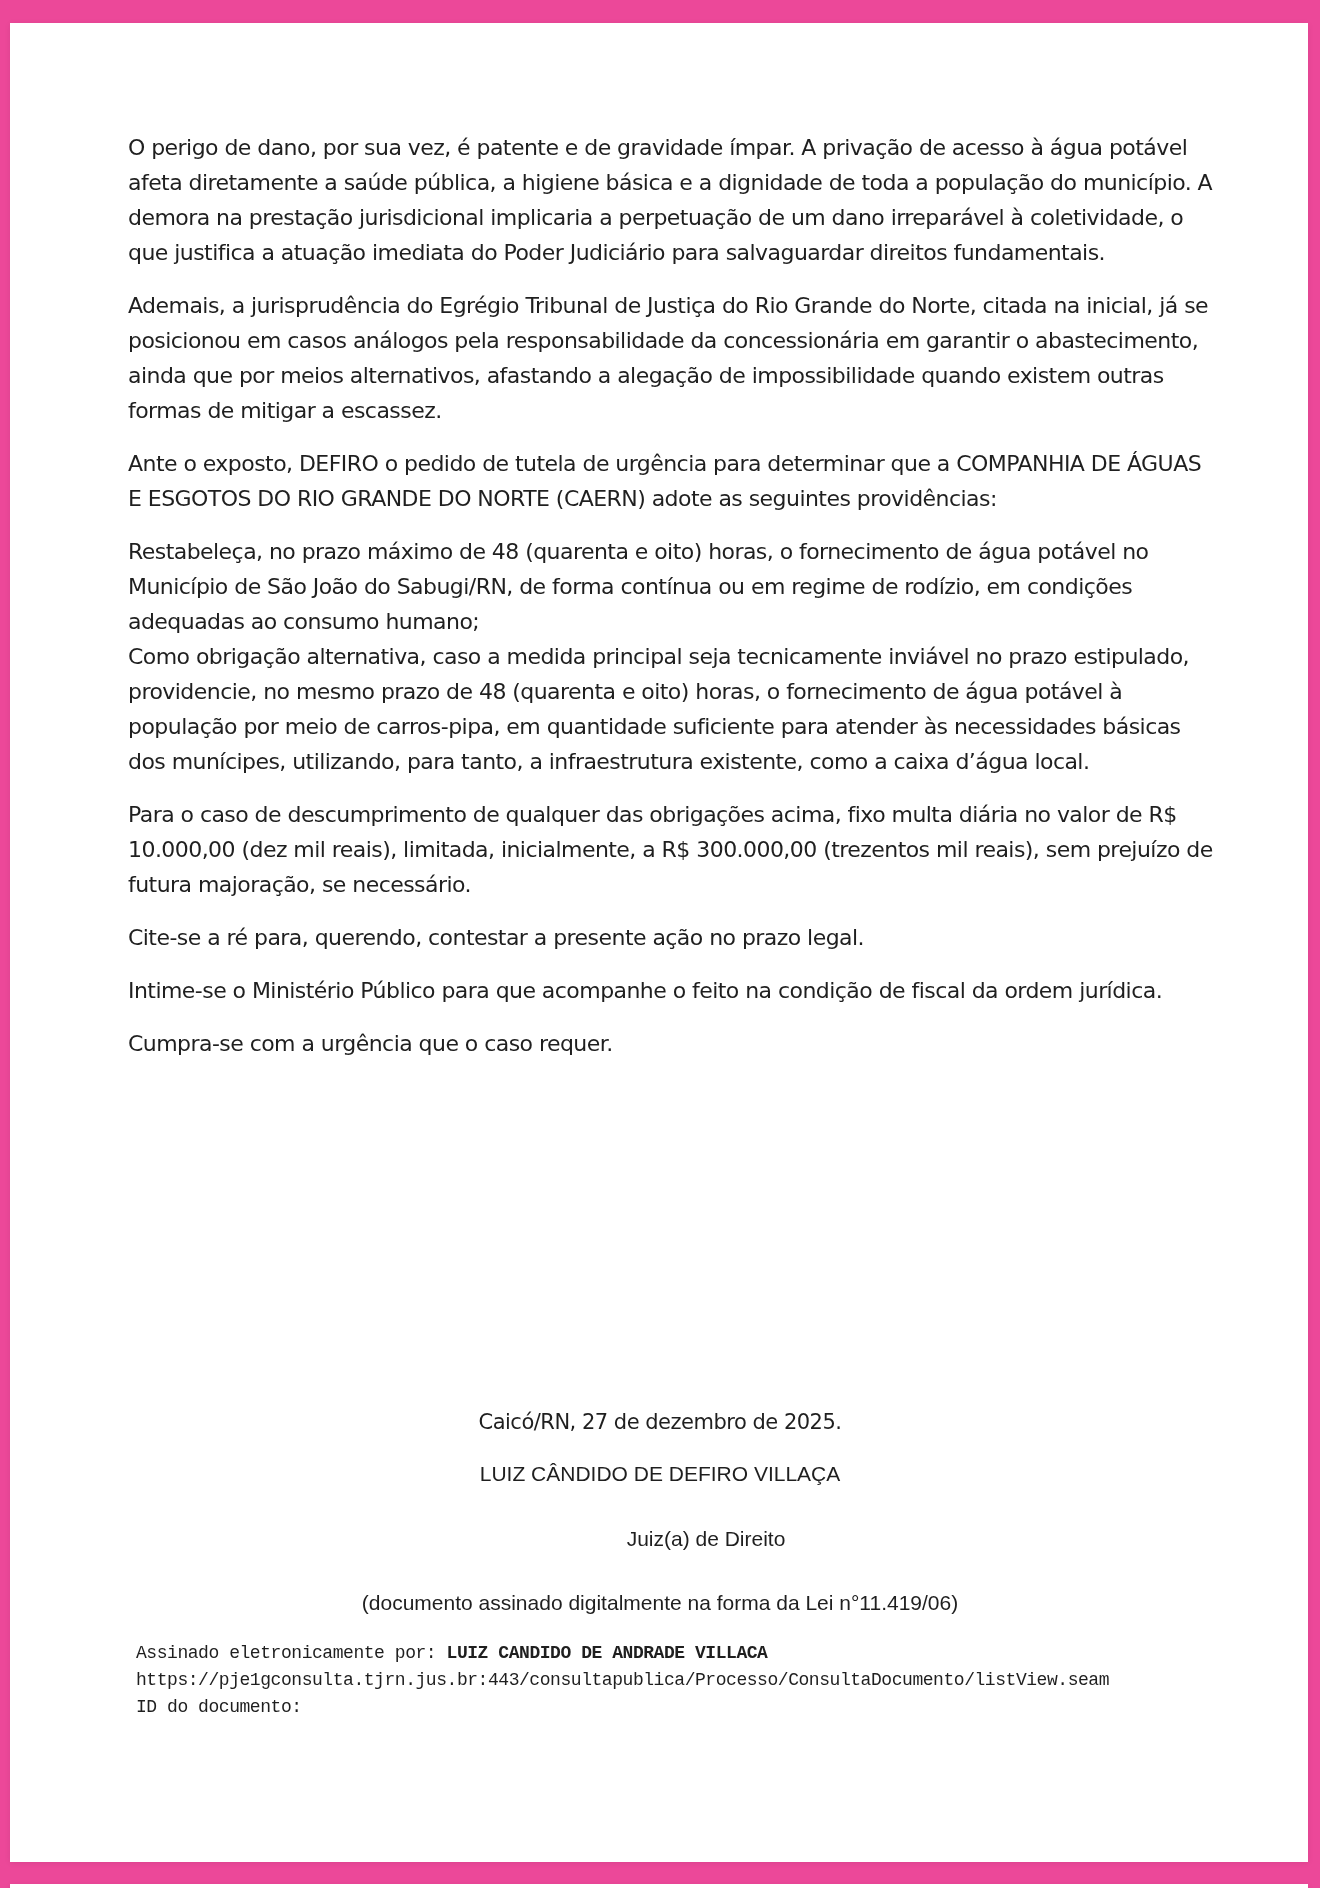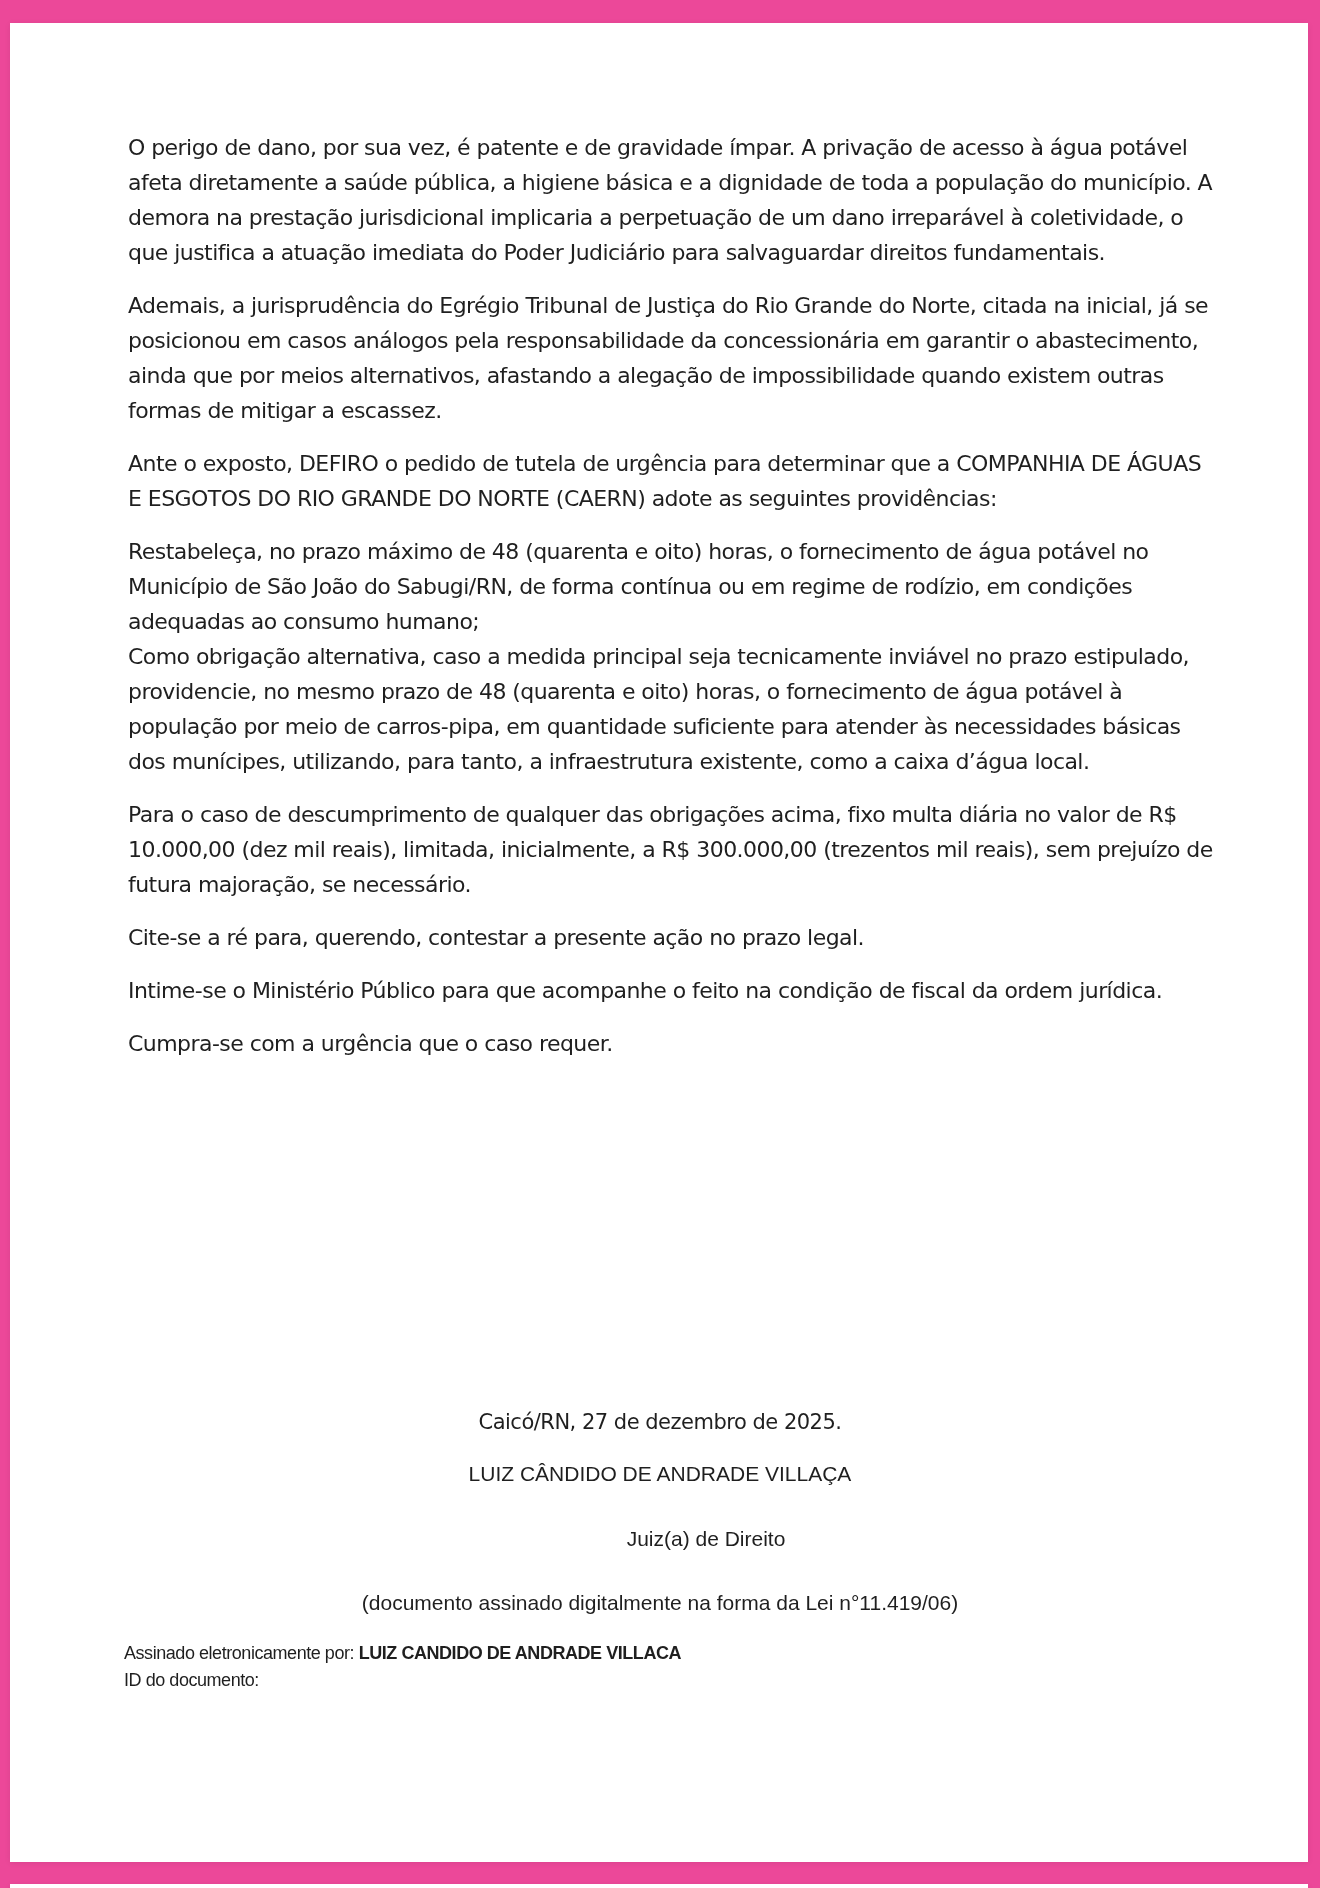--- a/index.html
+++ b/index.html
@@ -71,23 +71,23 @@
     font-size: 21px;
     padding-left: 46px;
   }
   .sig-law {
     top: 1591px;
     font-family: "Liberation Sans", sans-serif;
     font-size: 21px;
   }
   .footer {
     position: absolute;
-    left: 124px;
+    left: 136px;
     top: 1640px;
-    font-family: Liberation Sans, sans-serif;
+    font-family: Liberation Mono, monospace;
     font-size: 18px;
     line-height: 27px;
     color: #1f1f1f;
     letter-spacing: -0.45px;
   }
   .footer .bold {
     font-weight: bold;
   }
 </style>
 </head>
@@ -102,25 +102,26 @@
       <p class="tight">Restabeleça, no prazo máximo de 48 (quarenta e oito) horas, o fornecimento de água potável no Município de São João do Sabugi/RN, de forma contínua ou em regime de rodízio, em condições adequadas ao consumo humano;</p>
       <p>Como obrigação alternativa, caso a medida principal seja tecnicamente inviável no prazo estipulado, providencie, no mesmo prazo de 48 (quarenta e oito) horas, o fornecimento de água potável à população por meio de carros-pipa, em quantidade suficiente para atender às necessidades básicas dos munícipes, utilizando, para tanto, a infraestrutura existente, como a caixa d’água local.</p>
       <p>Para o caso de descumprimento de qualquer das obrigações acima, fixo multa diária no valor de R$ 10.000,00 (dez mil reais), limitada, inicialmente, a R$ 300.000,00 (trezentos mil reais), sem prejuízo de futura majoração, se necessário.</p>
       <p>Cite-se a ré para, querendo, contestar a presente ação no prazo legal.</p>
       <p>Intime-se o Ministério Público para que acompanhe o feito na condição de fiscal da ordem jurídica.</p>
       <p>Cumpra-se com a urgência que o caso requer.</p>
     </div>
   </div>
 
   <div class="sig-block sig-date">Caicó/RN, 27 de dezembro de 2025.</div>
-  <div class="sig-block sig-name">LUIZ CÂNDIDO DE ANDRADE VILLAÇA</div>
+  <div class="sig-block sig-name">LUIZ CÂNDIDO DE DEFIRO VILLAÇA</div>
   <div class="sig-block sig-role">Juiz(a) de Direito</div>
   <div class="sig-block sig-law">(documento assinado digitalmente na forma da Lei n°11.419/06)</div>
 
   <div class="footer">
     <div>
       <span>Assinado eletronicamente por: </span><span class="bold">LUIZ CANDIDO DE ANDRADE VILLACA</span>
     </div>
+    <div>https://pje1gconsulta.tjrn.jus.br:443/consultapublica/Processo/ConsultaDocumento/listView.seam</div>
     <div>ID do documento:</div>
   </div>
 
   <div class="page next"></div>
 </div>
 
 </body></html>

